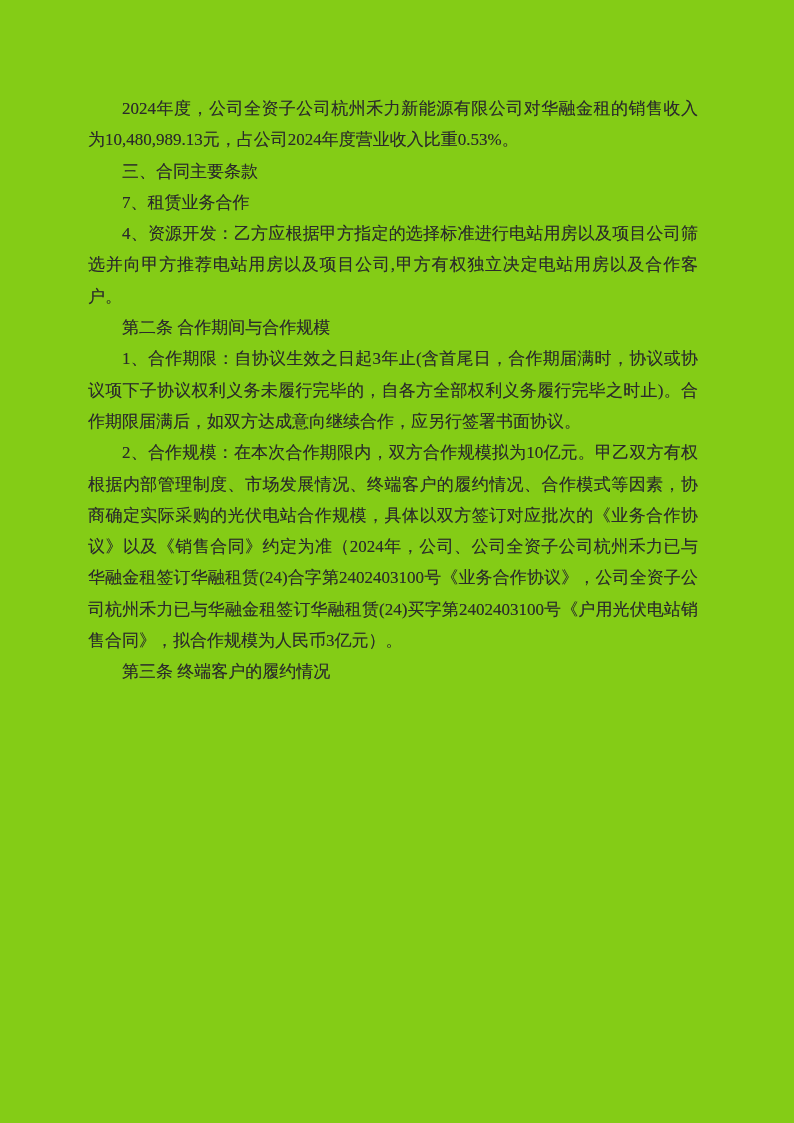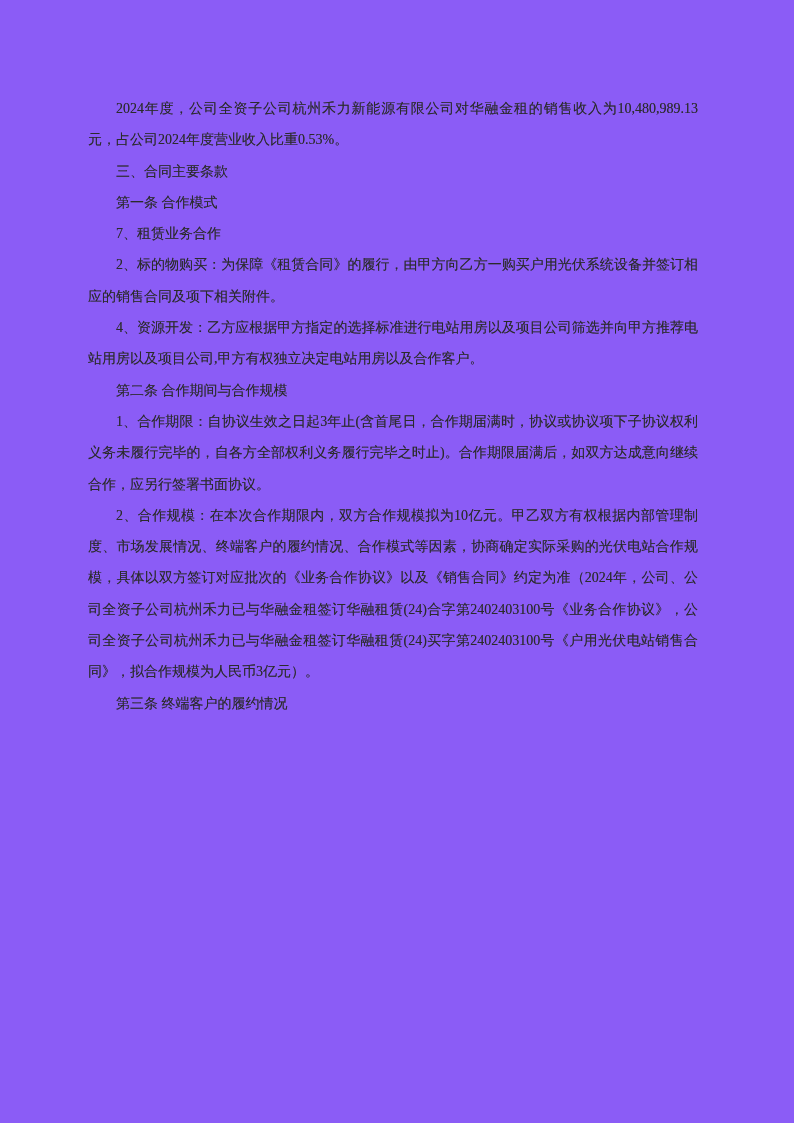--- a/index.html
+++ b/index.html
@@ -10,43 +10,41 @@
   }
   body {
     width: 794px;
     height: 1123px;
     overflow: hidden;
   }
   .page {
     box-sizing: border-box;
     width: 794px;
     height: 1123px;
-    background: #8b5cf6;
+    background: #84cc16;
     padding: 93px 96px 0 88px;
     font-family: "Liberation Serif", "DejaVu Serif", serif;
-    font-size: 14px;
+    font-size: 17px;
     line-height: 31.3px;
     color: #2b2b2b;
     text-shadow: 0 0 0.5px rgba(45,45,45,0.5);
   }
   .para {
     margin: 0;
     padding: 0;
     text-indent: 2em;
     text-align: justify;
     word-break: break-all;
   }
 </style>
 </head>
 <body>
 
 <div class="page">
   <p class="para">2024年度，公司全资子公司杭州禾力新能源有限公司对华融金租的销售收入为10,480,989.13元，占公司2024年度营业收入比重0.53%。</p>
   <p class="para">三、合同主要条款</p>
-  <p class="para">第一条 合作模式</p>
   <p class="para">7、租赁业务合作</p>
-  <p class="para">2、标的物购买：为保障《租赁合同》的履行，由甲方向乙方一购买户用光伏系统设备并签订相应的销售合同及项下相关附件。</p>
   <p class="para">4、资源开发：乙方应根据甲方指定的选择标准进行电站用房以及项目公司筛选并向甲方推荐电站用房以及项目公司,甲方有权独立决定电站用房以及合作客户。</p>
   <p class="para">第二条 合作期间与合作规模</p>
   <p class="para">1、合作期限：自协议生效之日起3年止(含首尾日，合作期届满时，协议或协议项下子协议权利义务未履行完毕的，自各方全部权利义务履行完毕之时止)。合作期限届满后，如双方达成意向继续合作，应另行签署书面协议。</p>
   <p class="para">2、合作规模：在本次合作期限内，双方合作规模拟为10亿元。甲乙双方有权根据内部管理制度、市场发展情况、终端客户的履约情况、合作模式等因素，协商确定实际采购的光伏电站合作规模，具体以双方签订对应批次的《业务合作协议》以及《销售合同》约定为准（2024年，公司、公司全资子公司杭州禾力已与华融金租签订华融租赁(24)合字第2402403100号《业务合作协议》，公司全资子公司杭州禾力已与华融金租签订华融租赁(24)买字第2402403100号《户用光伏电站销售合同》，拟合作规模为人民币3亿元）。</p>
   <p class="para">第三条 终端客户的履约情况</p>
 </div>
 
 </body></html>

